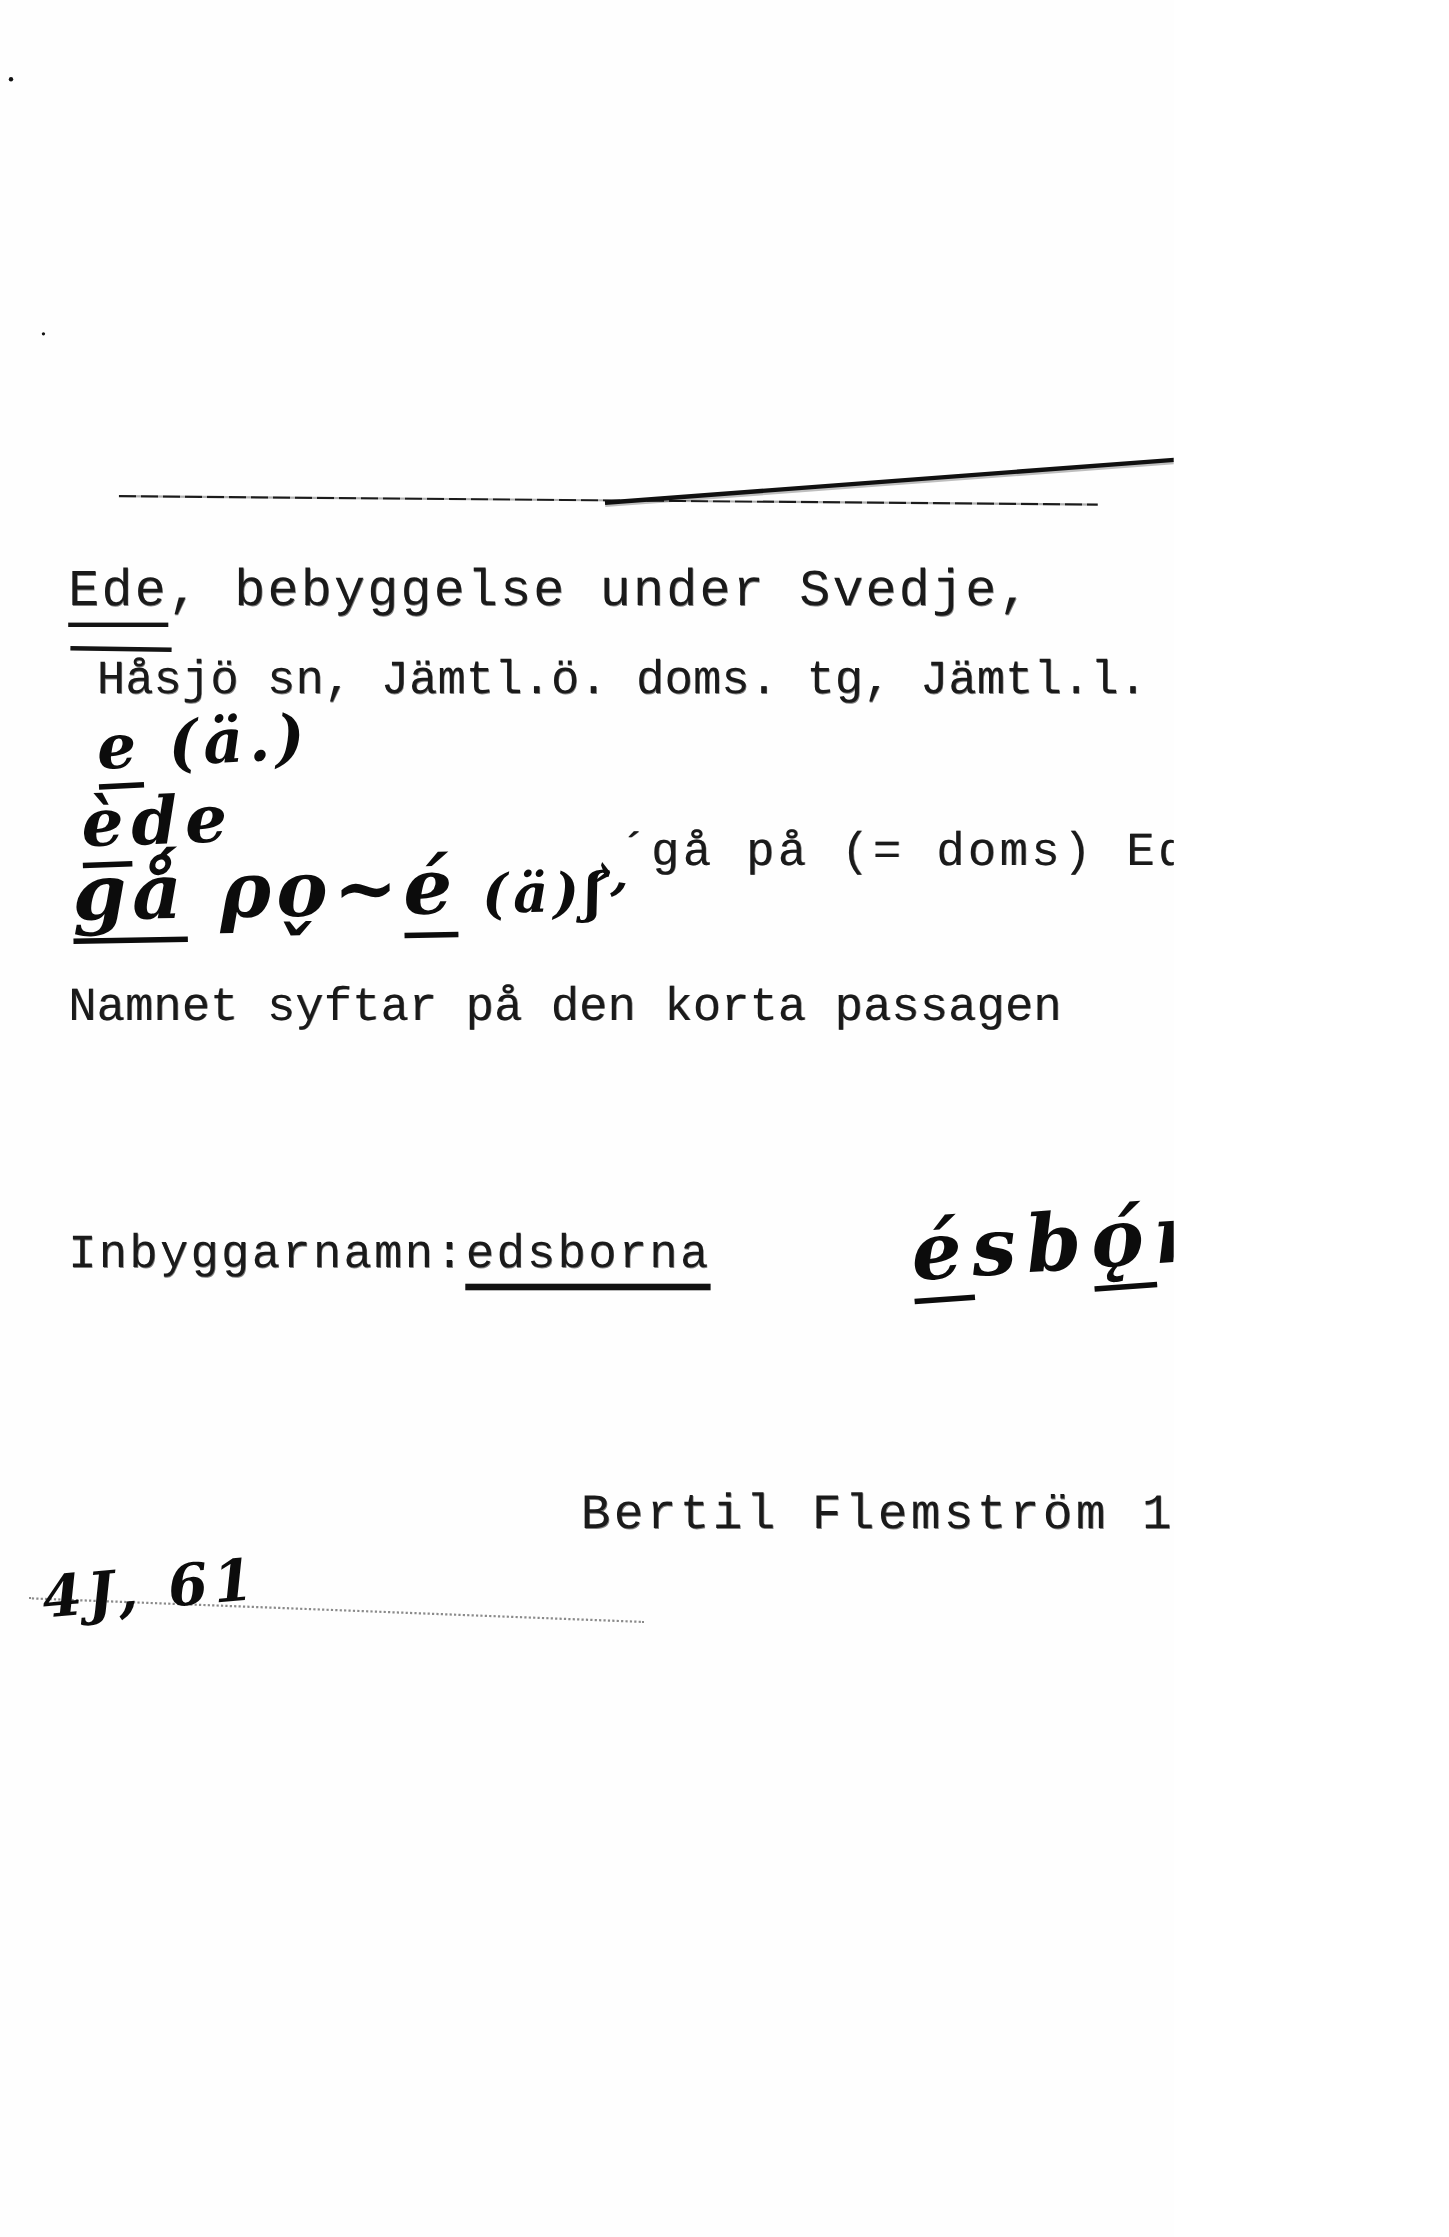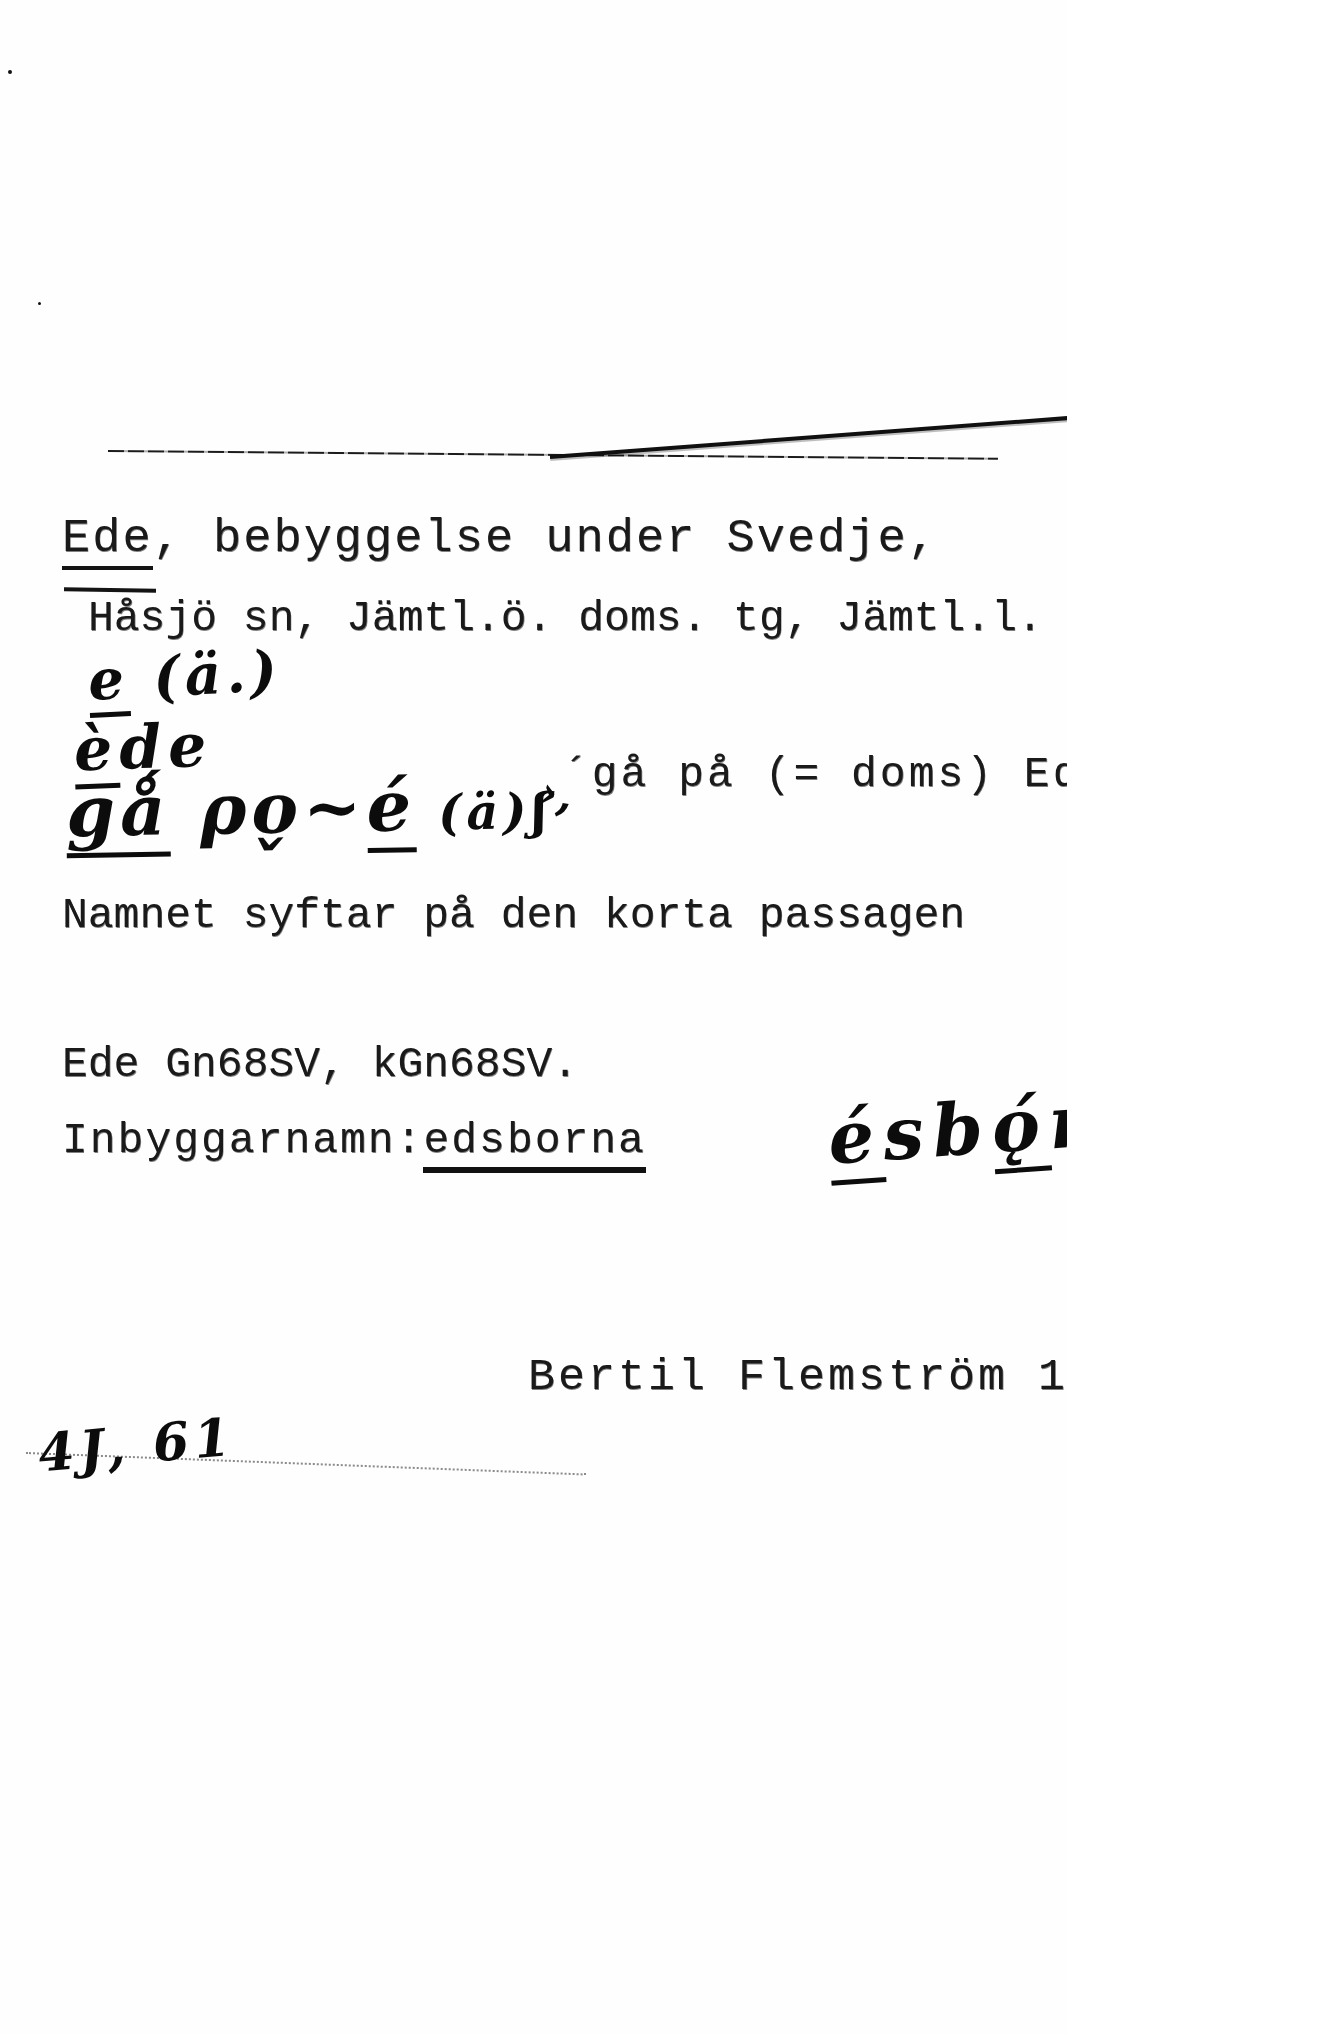--- a/index.html
+++ b/index.html
@@ -121,21 +121,20 @@
   <div class="hw" id="hw-2"><span class="hu">è</span><span>de</span></div>
 
   <div class="hw" id="hw-3"><span class="hu">gǻ</span><span> ρo̬~</span><span class="hu">é</span><span class="small"> (ä)ʃ</span></div>
 
   <div class="hw" id="hw-insert">›,</div>
 
   <div class="tw" id="phrase-line">´gå på (= doms) Ede´.</div>
 
   <div class="tw" id="body-line-1">Namnet syftar på den korta passagen</div>
 
-  <div class="tw" id="ref-line">Ede Gn68SV, kGn68SV.</div>
 
   <div class="tw" id="inhab-line"><span>Inbyggarnamn:</span><span class="uthick">edsborna</span></div>
 
   <div class="hw" id="hw-inhab"><span class="hu">é</span><span>sb</span><span class="hu">ǫ́</span><span>n</span></div>
 
   <div class="tw" id="sig-line"><span>Bertil Flemström 196</span><span class="year-over">7</span><span>.</span></div>
 
   <div class="note-dotted-line"></div>
   <div class="hw" id="hw-note">4J, 61</div>
 

